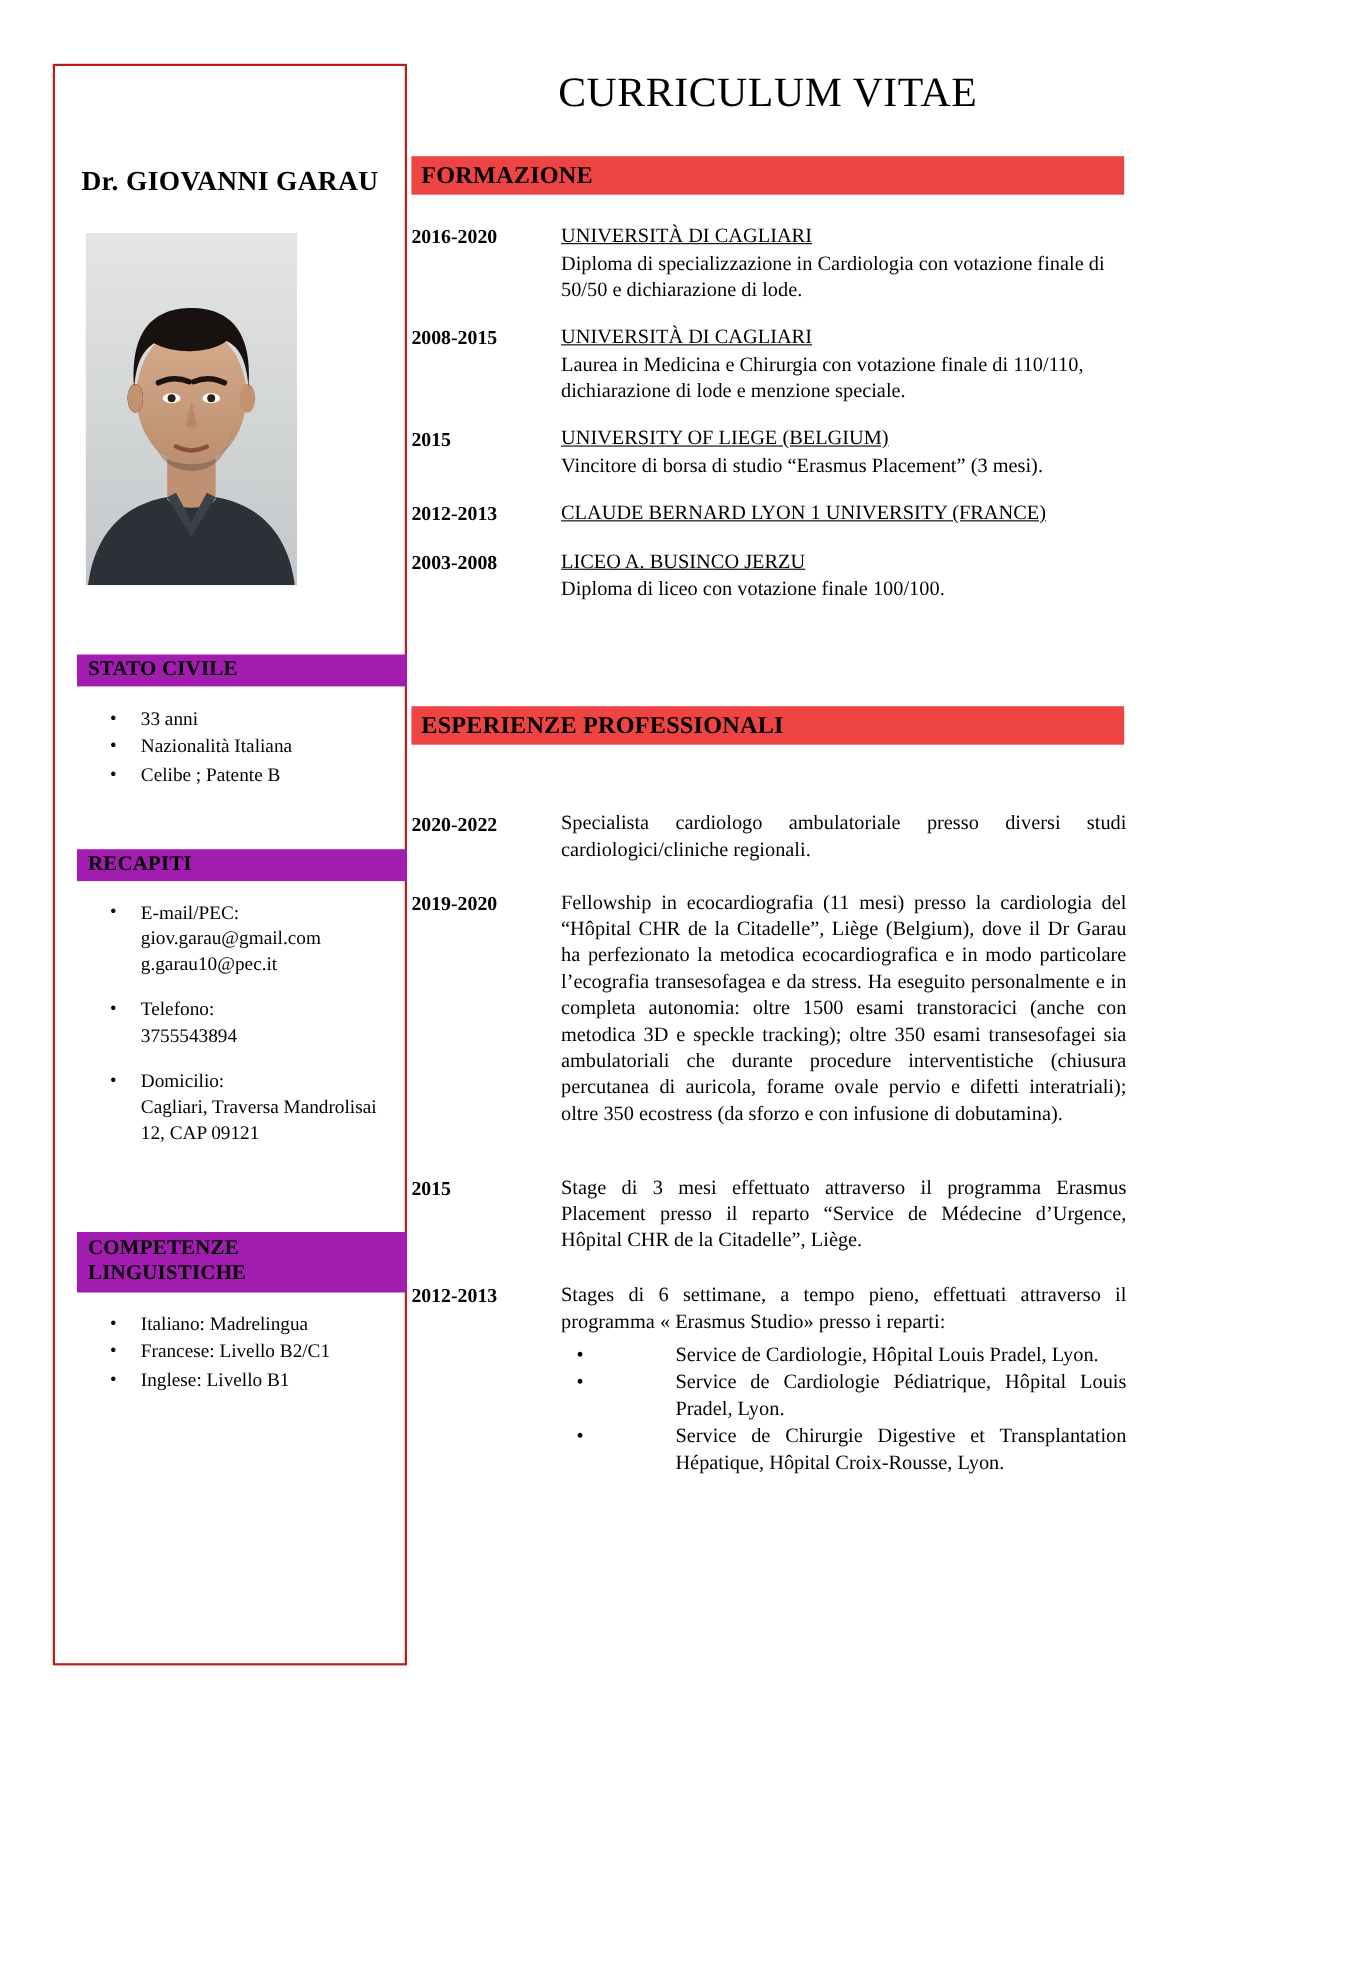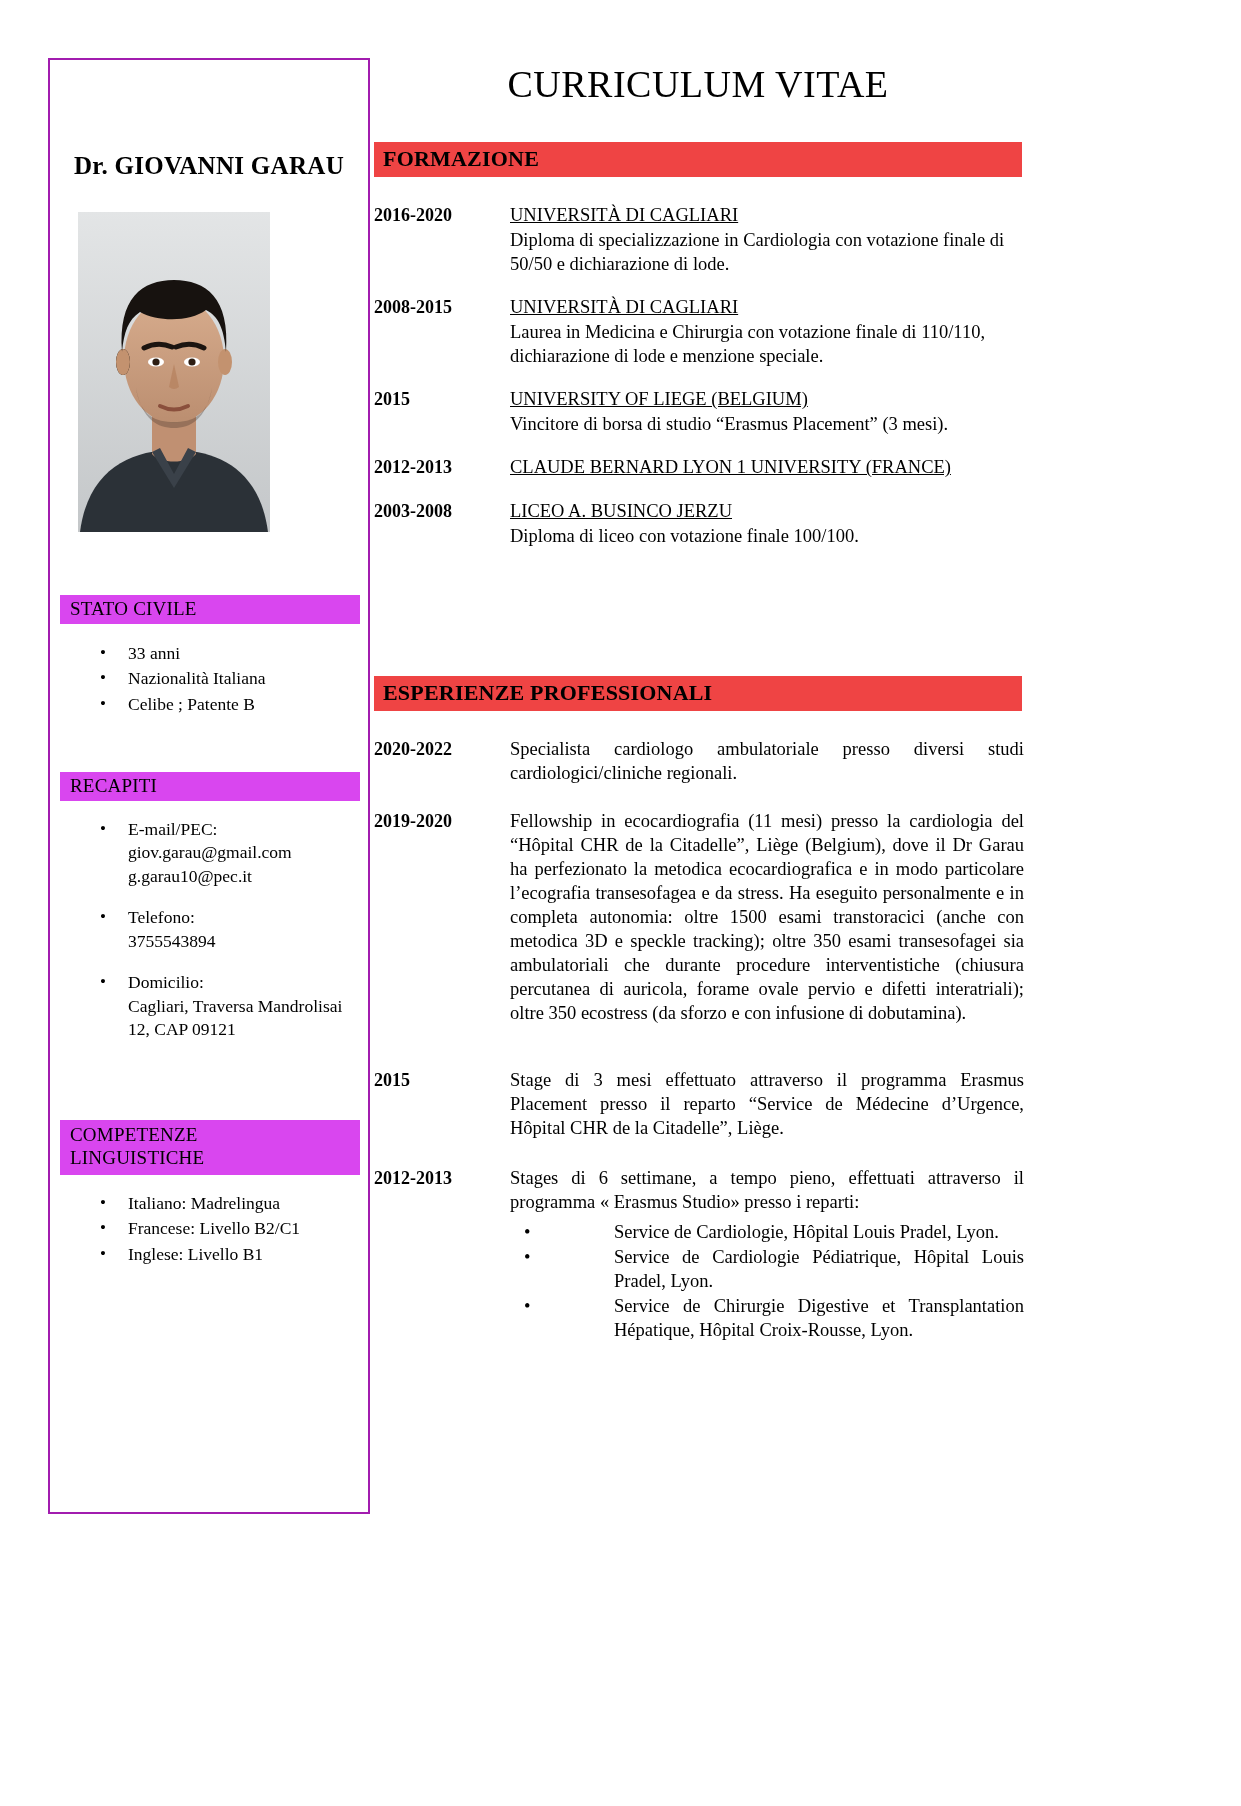--- a/index.html
+++ b/index.html
@@ -22,21 +22,21 @@
     height: 1806px;
   }
 
   
   .sidebar {
     position: absolute;
     left: 48px;
     top: 58px;
     width: 322px;
     height: 1456px;
-    border: 2px solid #a21caf;
+    border: 2px solid #b91c1c;
     box-sizing: border-box;
     background: #ffffff;
   }
   .sidebar-inner {
     position: absolute;
     left: 0; top: 0;
     width: 100%;
     height: 100%;
   }
   .cv-name {
@@ -55,24 +55,24 @@
     top: 152px;
     width: 192px;
     height: 320px;
     overflow: hidden;
     background: #cfd2d4;
   }
   .photo svg { display: block; }
 
   .side-bar-head {
     position: absolute;
-    left: 10px;
+    left: 20px;
     width: 300px;
-    background: #d946ef;
-    font-weight: normal;
+    background: #a21caf;
+    font-weight: bold;
     font-size: 19px;
     padding: 3px 0 4px 10px;
     box-sizing: border-box;
     letter-spacing: 0.2px;
   }
   .side-bar-head.two-line {
     line-height: 1.22;
     padding-top: 3px;
     padding-bottom: 6px;
   }
@@ -317,21 +317,21 @@
     <div class="entry">
       <div class="years">2003-2008</div>
       <div class="detail">
         <span class="inst">LICEO A. BUSINCO JERZU</span>
         <span class="desc">Diploma di liceo con votazione finale 100/100.</span>
       </div>
     </div>
 
   </div>
 
-  <div class="section-head" style="top:676px;font-family:Liberation Serif, serif;">ESPERIENZE PROFESSIONALI</div>
+  <div class="section-head" style="top:642px;font-family:Liberation Serif, serif;">ESPERIENZE PROFESSIONALI</div>
 
   <div class="entries" style="top:737px;">
 
     <div class="entry" style="margin-bottom:24px;">
       <div class="years">2020-2022</div>
       <div class="detail just">Specialista cardiologo ambulatoriale presso diversi studi cardiologici/cliniche regionali.</div>
     </div>
 
     <div class="entry" style="margin-bottom:42px;">
       <div class="years">2019-2020</div>

